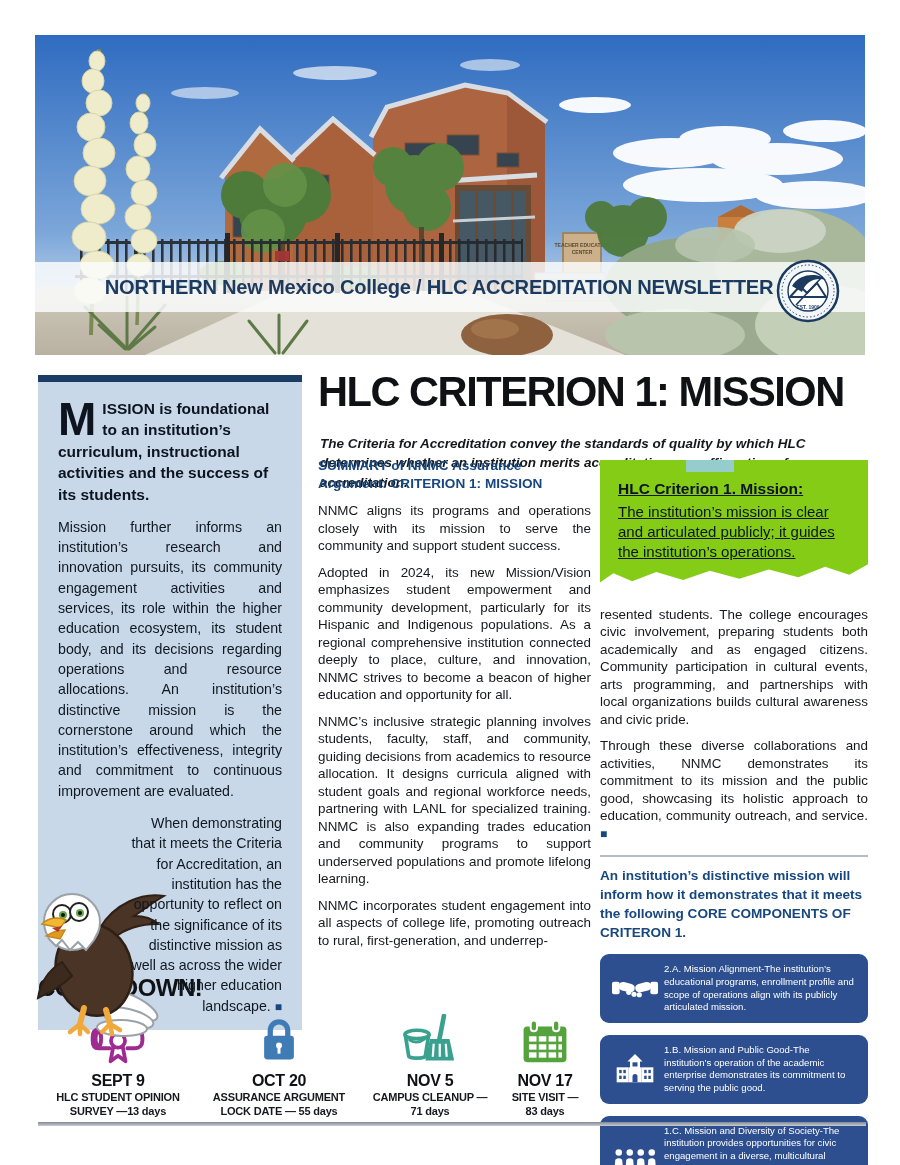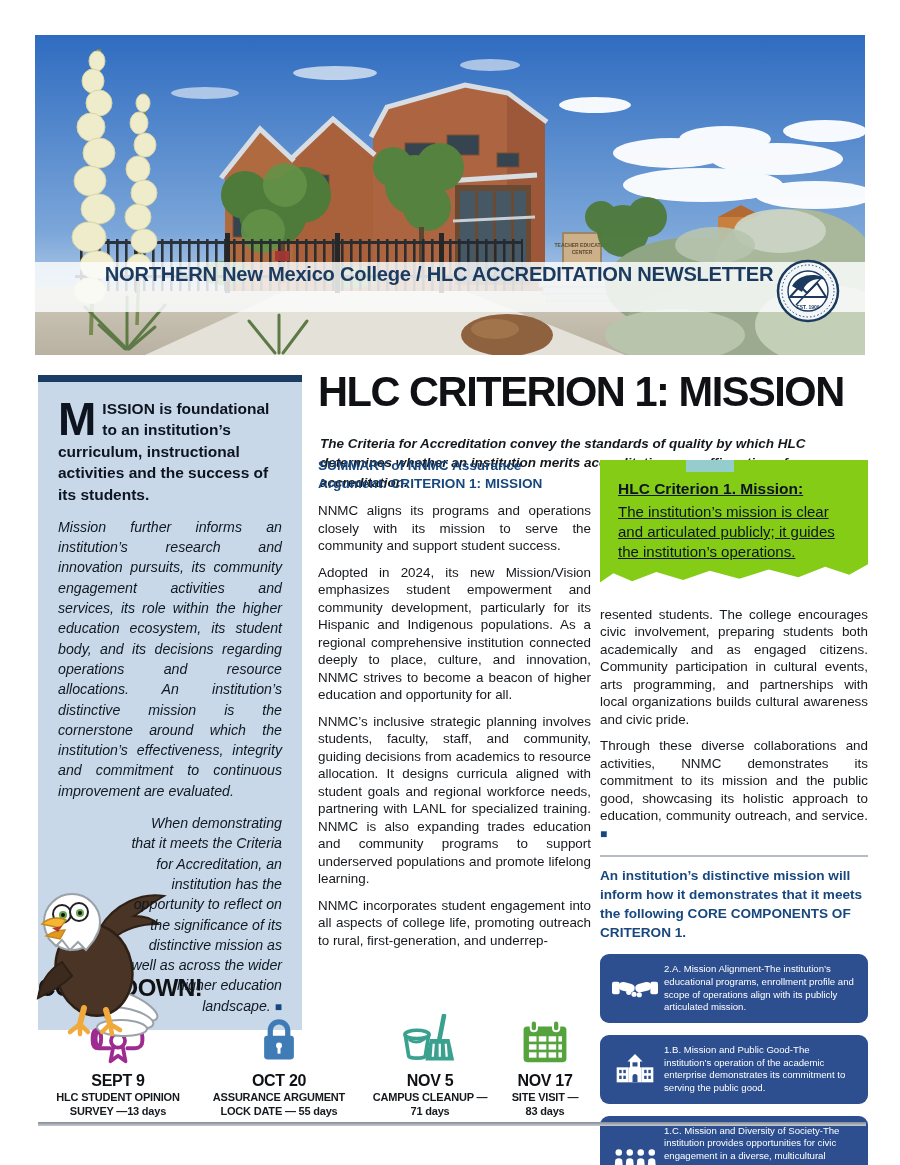--- a/index.html
+++ b/index.html
@@ -3,32 +3,32 @@
 <meta charset="utf-8">
 <style>
   html,body{margin:0;padding:0;background:#ffffff;}
   .page{position:relative;width:900px;height:1165px;background:#fff;overflow:hidden;
         font-family:"Liberation Sans","DejaVu Sans",sans-serif;color:#14181d;}
 
   
   .hero{position:absolute;left:35px;top:35px;width:830px;height:320px;overflow:hidden;}
   .hero svg.scene{display:block;width:830px;height:320px;}
   .hero-strip{position:absolute;left:0;top:227px;width:830px;height:50px;
-      background:rgba(252,253,253,.84);display:flex;align-items:flex-start;justify-content:flex-end;
+      background:rgba(252,253,253,.84);display:flex;align-items:center;justify-content:flex-end;
       padding-right:92px;box-sizing:border-box;}
   .hero-strip .strip-text{font-weight:bold;font-size:21px;letter-spacing:-.3px;color:#1b3a5f;
       transform:scaleX(.96);transform-origin:right center;white-space:nowrap;}
   .hero-logo{position:absolute;right:25px;top:224px;width:64px;height:64px;}
 
   
   .sidebar{position:absolute;left:38px;top:375px;width:264px;background:#c8d8e9;
       border-top:7px solid #1b3c63;padding:16px 20px 14px 20px;box-sizing:border-box;}
   .sidebar .intro{font-weight:bold;font-size:15.5px;line-height:1.38;color:#0d1420;margin:0 0 12px 0;}
   .sidebar .dropcap{float:left;font-size:46px;line-height:.82;font-weight:bold;padding:3px 6px 0 0;color:#0d1420;}
-  .sidebar p.body{font-size:14.2px;line-height:1.43;text-align:justify;margin:0 0 12px 0;color:#101820;font-style:italic;}
+  .sidebar p.body{font-size:14.2px;line-height:1.43;text-align:justify;margin:0 0 12px 0;color:#101820;}
   .sidebar p.wrap-right{position:relative;z-index:2;text-align:right;padding-left:66px;margin-bottom:0;
       text-align-last:right;}
   .endsq{color:#17477e;font-size:12px;vertical-align:baseline;}
   .eagle{position:absolute;left:-16px;bottom:-8px;width:150px;height:172px;z-index:1;}
 
   
   .headline{position:absolute;left:318px;top:368px;width:550px;margin:0;
       font-size:42px;font-weight:bold;letter-spacing:-1.5px;color:#101114;
       transform:scaleX(.99);transform-origin:left center;white-space:nowrap;}
   .deck{position:absolute;left:320px;top:420px;width:545px;font-style:italic;font-weight:bold;

